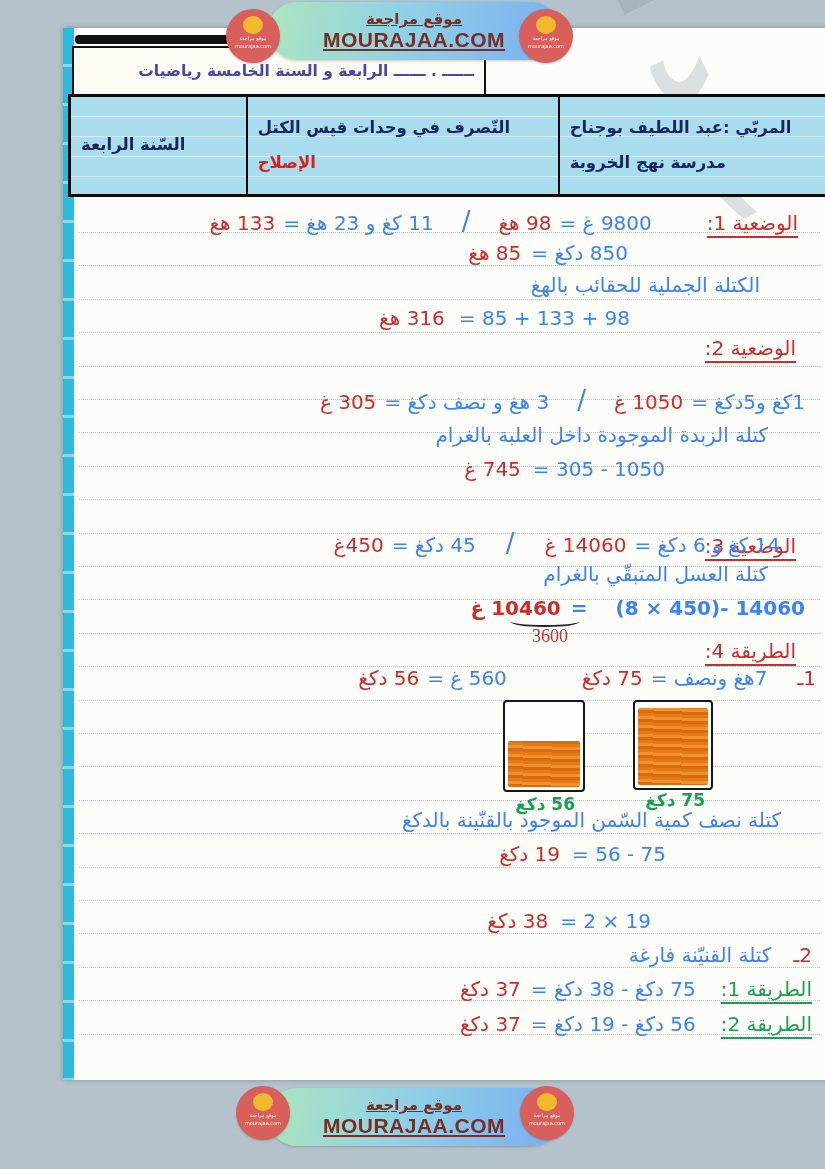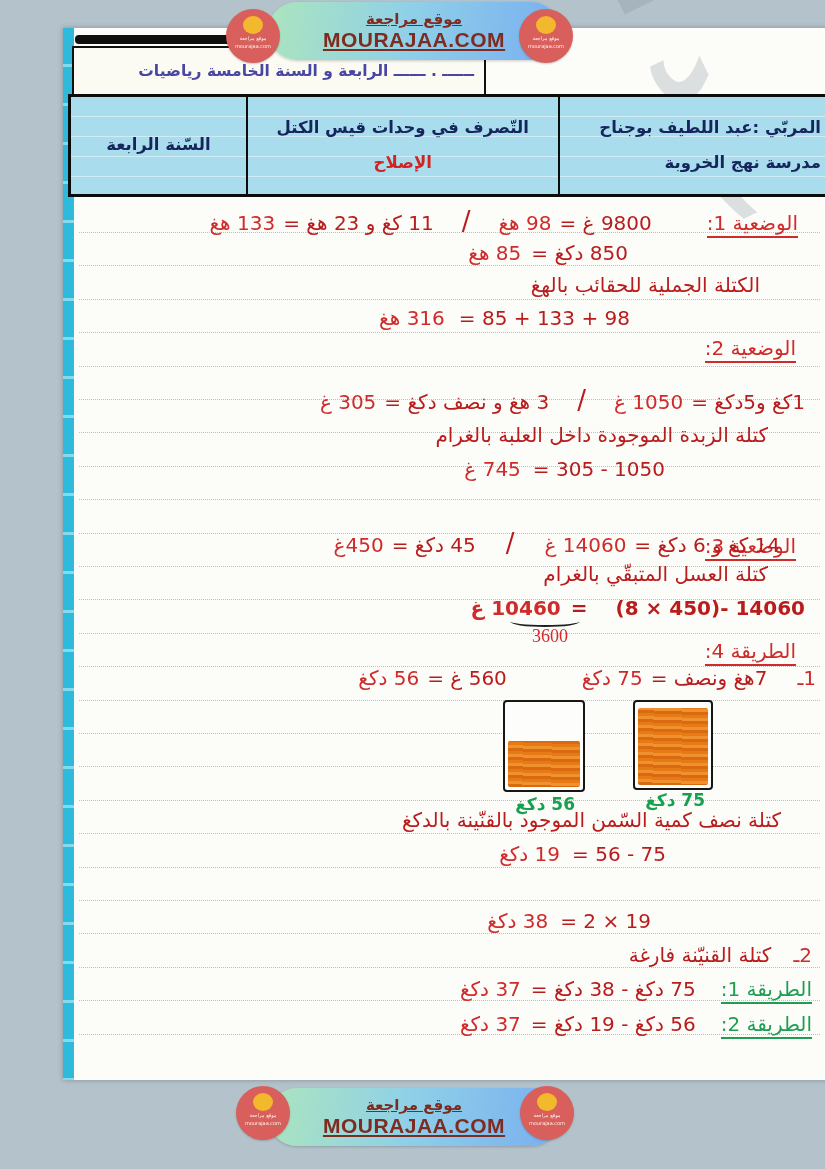--- a/index.html
+++ b/index.html
@@ -15,30 +15,30 @@
   
   .title-box{position:absolute;left:9px;top:18px;width:390px;height:46px;background:#fbfbf4;
              border:2.5px solid #101010;z-index:3;display:flex;align-items:center;padding:0 10px;
              color:#4a47a3;font-weight:bold;font-size:15.5px;white-space:nowrap;overflow:hidden;}
   .redact{position:absolute;left:12px;top:7px;width:232px;height:9px;background:#101010;border-radius:4px;z-index:3;}
   
   .htable{position:absolute;left:5px;top:66px;right:4px;height:97px;border:3.5px solid #0c0c0c;
           display:flex;z-index:3;background:#a9dcec;}
   .hcell{border-inline-end:2.5px solid #0c0c0c;display:flex;flex-direction:column;justify-content:center;
          color:#16265c;font-weight:bold;font-size:16.5px;line-height:2.1;padding:0 10px;
-         background-image:repeating-linear-gradient(180deg,transparent 0 19px,rgba(255,255,255,.45) 19px 20px);}
+         background-image:repeating-linear-gradient(180deg,transparent 0 19px,rgba(255,255,255,.45) 19px 20px);align-items:flex-end;}
   .hcell:last-child{border-inline-end:none;}
   .cell-teacher{flex:1.30;text-align:right;}
   .cell-subject{flex:1.50;text-align:center;}
   .cell-grade{flex:0.80;text-align:center;}
   .corr{color:#d42222;}
   
   .hw-line{position:absolute;z-index:4;font-size:20px;white-space:nowrap;line-height:1.25;}
   .pt{unicode-bidi:isolate;}
-  .pt.ink{color:#b91c1c;} .pt.red{color:#cf2b2b;} .pt.green{color:#1f9e53;}
+  .pt.ink{color:#3b82f6;} .pt.red{color:#cf2b2b;} .pt.green{color:#1f9e53;}
   .pt.ul{border-bottom:2px solid currentColor;padding-bottom:1px;}
   .hw-line.brace::before{content:"";position:absolute;top:-7px;right:-12px;width:70px;height:9px;
                          border-bottom:2.5px solid #1e1e1e;border-radius:0 0 50% 50%;}
   
   .watermark{position:absolute;right:55px;top:130px;z-index:1;font-size:118px;font-weight:bold;
              color:rgba(126,139,151,.26);white-space:nowrap;transform:rotate(64deg);
              transform-origin:100% 40%;pointer-events:none;}
   
   .jars{position:absolute;top:672px;right:125px;width:300px;height:122px;z-index:4;}
   .jar{position:absolute;top:0;border:2.6px solid #161616;border-radius:4px;background:#fdfdfb;}

